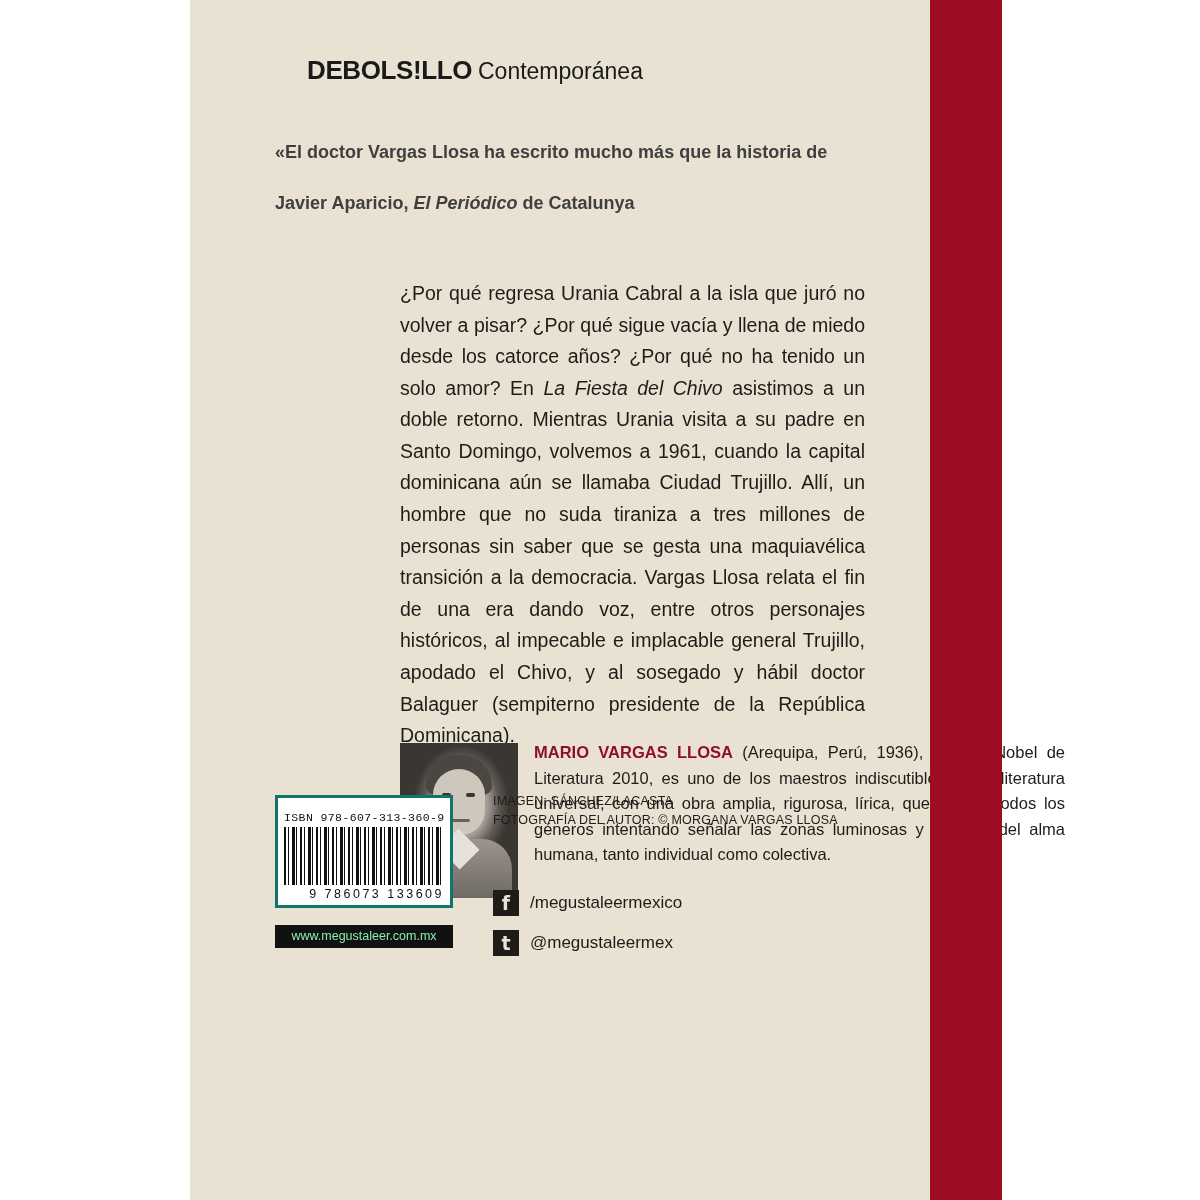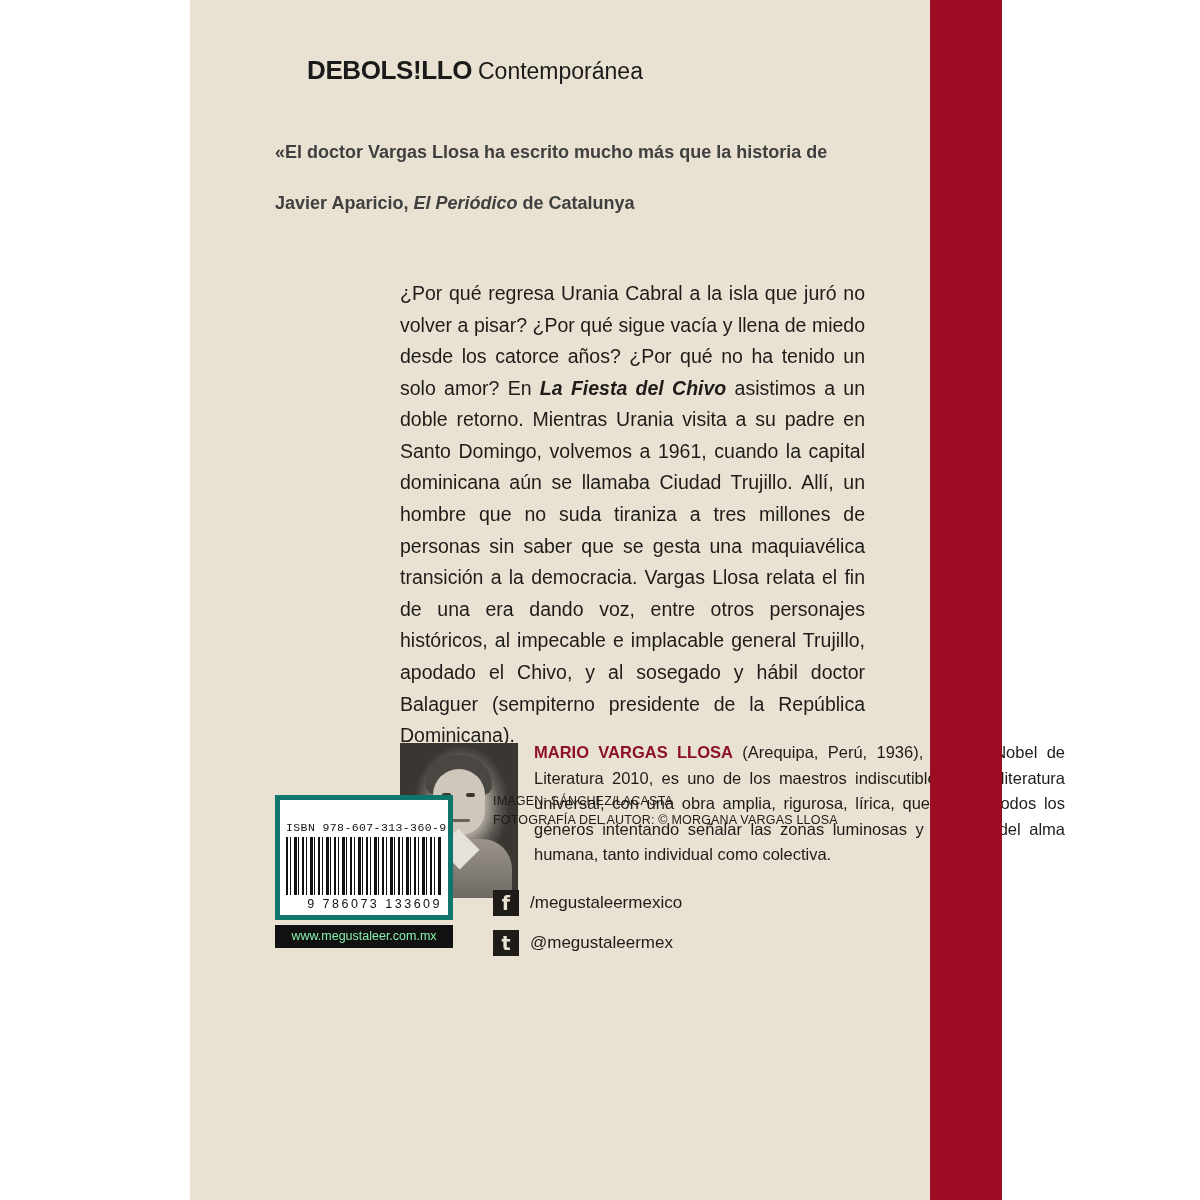--- a/index.html
+++ b/index.html
@@ -104,21 +104,20 @@
     top: 278px;
     width: 465px;
     color: #1f1b18;
     font-size: 19.5px;
     line-height: 1.62;
     text-align: justify;
     hyphens: auto;
   }
   .blurb em {
     font-style: italic;
-    font-weight: bold;
   }
 
   
   .bio {
     position: absolute;
     left: 210px;
     top: 740px;
     width: 665px;
     font-size: 16.5px;
     line-height: 1.55;
@@ -189,22 +188,22 @@
   .bio .bio-name {
     color: #8d1124;
     font-weight: bold;
   }
   .barcode {
     position: absolute;
     left: 85px;
     top: 795px;
     width: 178px;
     background: #ffffff;
-    border: 5px solid #0f766e;
-    padding: 21px 6px 4px 6px;
+    border: 3px solid #0f766e;
+    padding: 13px 6px 4px 6px;
     box-sizing: border-box;
   }
   .barcode .isbn-text {
     font-family: "Liberation Mono", monospace;
     font-size: 11.5px;
     letter-spacing: 0.4px;
     color: #111;
     text-align: center;
     margin-bottom: 3px;
     white-space: nowrap;

